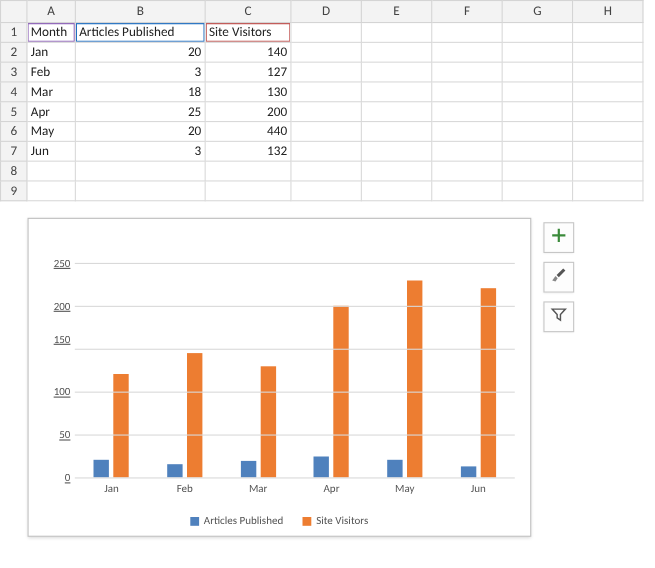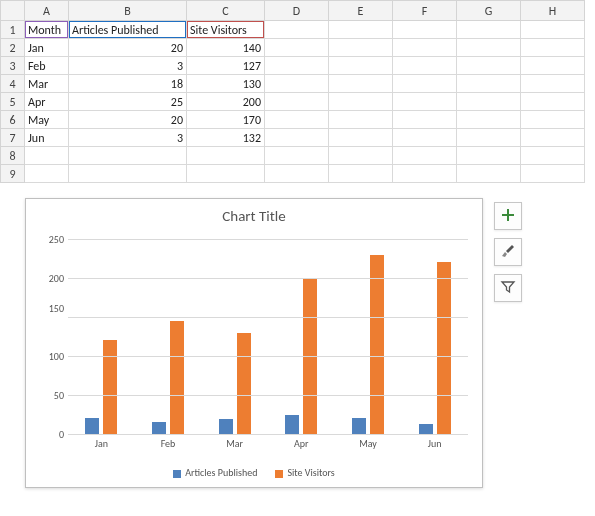--- a/index.html
+++ b/index.html
@@ -94,20 +94,21 @@
     border-top: 1px solid #d9d9d9;
   }
   .ytick {
     position: absolute;
     right: 404px;
     width: 34px;
     text-align: right;
     font-size: 10px;
     color: #555;
     transform: translateY(-50%);
+    text-decoration: underline;
   }
   .xlabels {
     position: absolute;
     left: 42px;
     top: 238px;
     width: 400px;
     display: flex;
   }
   .xlabel {
     flex: 1;
@@ -243,21 +244,21 @@
       <td></td>
           <td></td>
           <td></td>
           <td></td>
           <td></td>
     </tr>
     <tr>
       <th class="rowhead">6</th>
       <td class="txt sel">May</td>
       <td class="num sel">20</td>
-      <td class="num sel">170</td>
+      <td class="num sel">440</td>
       <td></td>
           <td></td>
           <td></td>
           <td></td>
           <td></td>
     </tr>
     <tr>
       <th class="rowhead">7</th>
       <td class="txt sel">Jun</td>
       <td class="num sel">3</td>
@@ -288,21 +289,20 @@
           <td></td>
           <td></td>
           <td></td>
           <td></td>
     </tr>
   </tbody>
     </table>
 </div>
 
 <div class="chart-wrap">
-  <div class="chart-title">Chart Title</div>
   <div class="plot">
 
     <div class="bars">
         <div class="bar-group">
           <div class="bar s1" title="Articles Published: 20" style="height: 15.6px;"></div>
           <div class="bar s2" title="Site Visitors: 120" style="height: 93.6px;"></div>
         </div>
         <div class="bar-group">
           <div class="bar s1" title="Articles Published: 16" style="height: 12.48px;"></div>
           <div class="bar s2" title="Site Visitors: 145" style="height: 113.1px;"></div>

